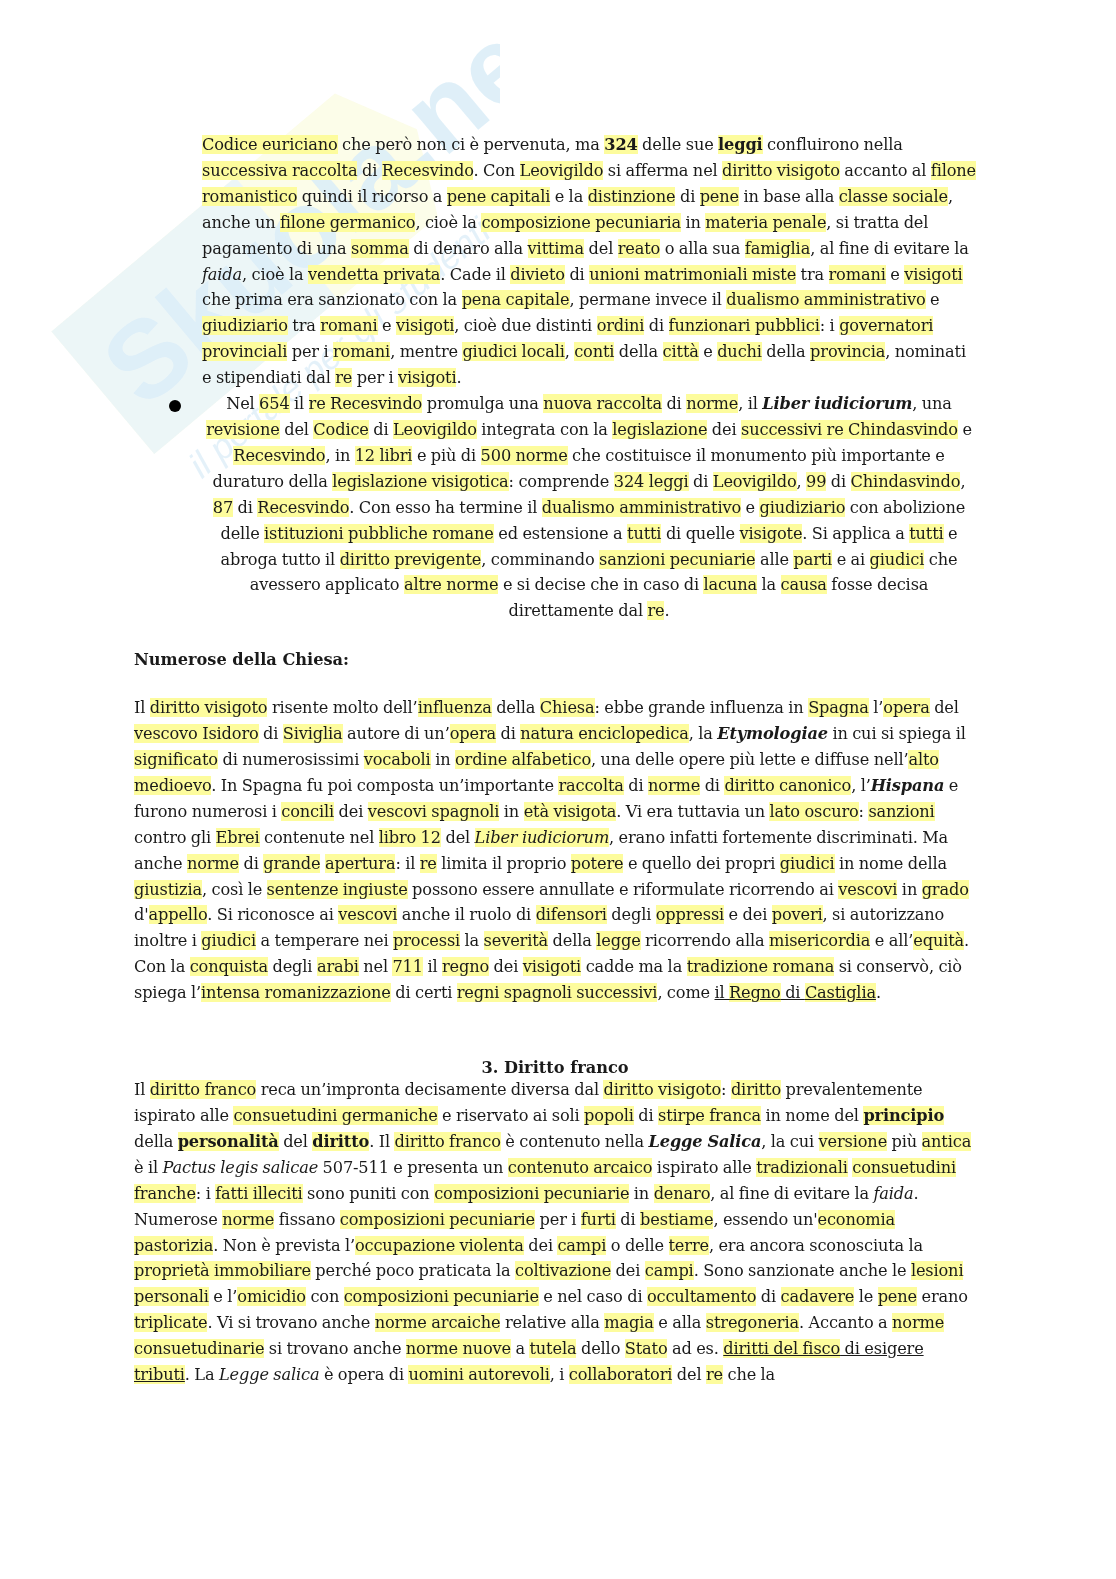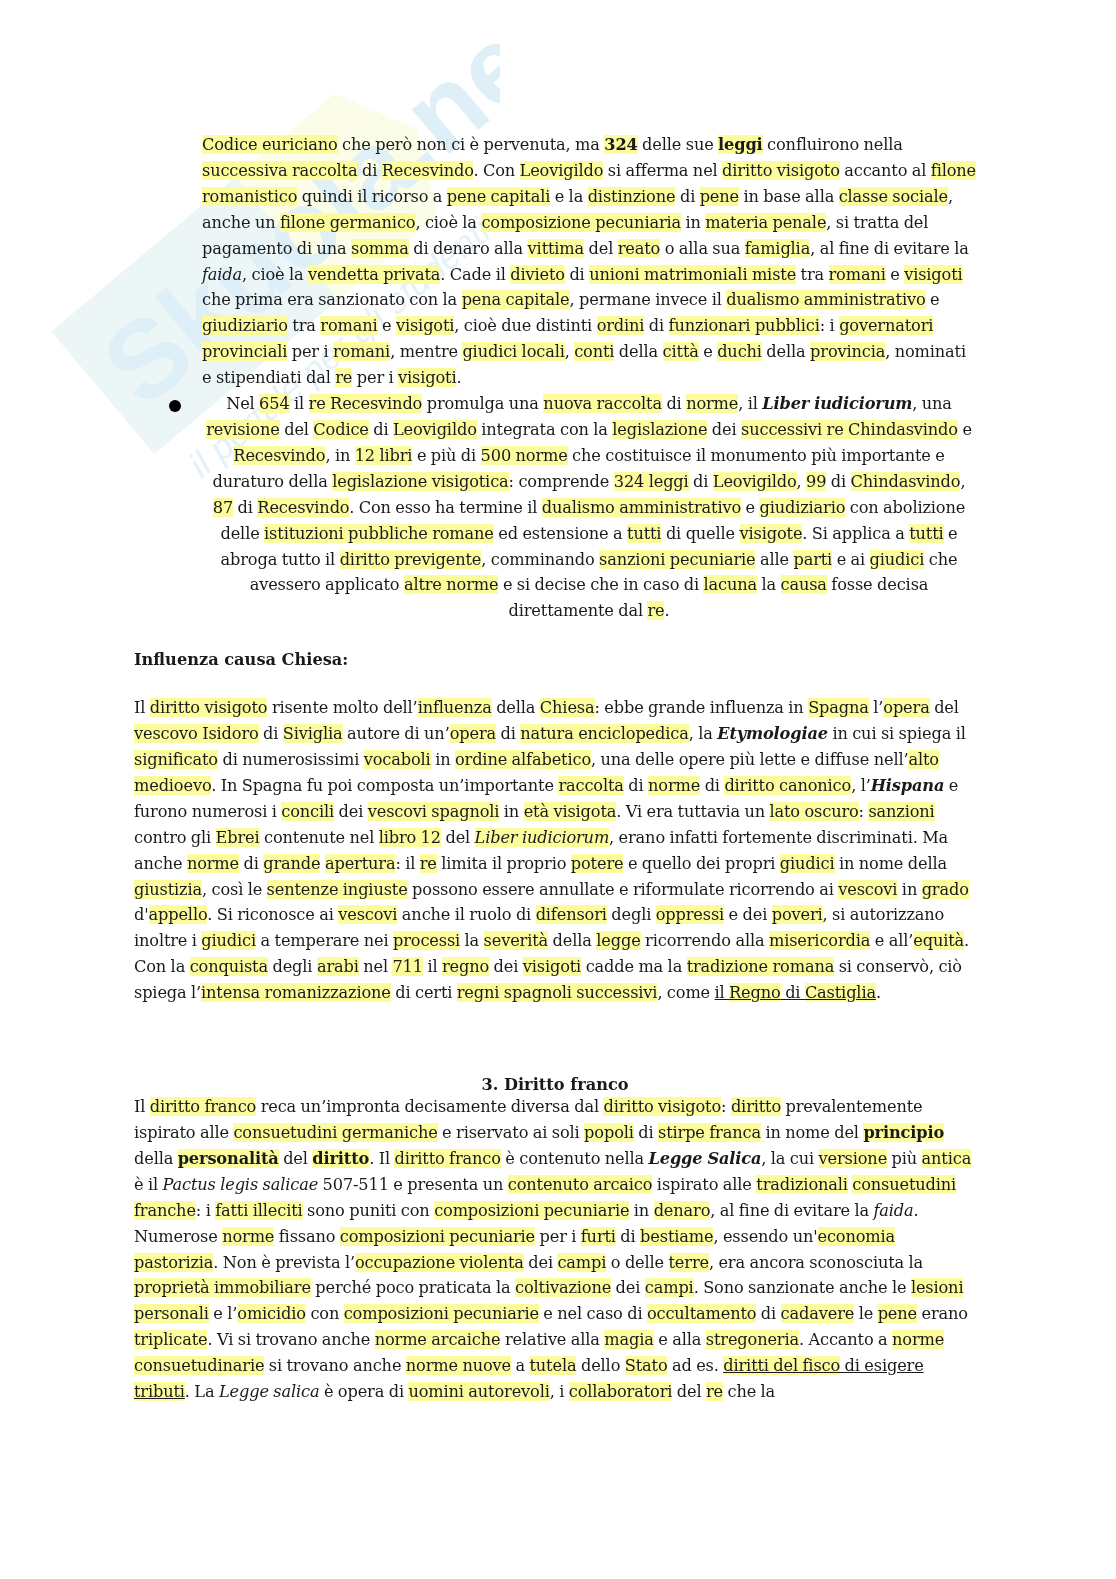--- a/index.html
+++ b/index.html
@@ -10,21 +10,21 @@
   .para { font-size: 16.2px; line-height: 25.9px; margin: 0; letter-spacing: -0.15px; word-spacing: -0.5px; }
   .bullet-block { position: relative; padding-left: 68px; margin-left: -68px; }
   .indent { padding-left: 68px; }
   .bullet-item { position: relative; text-align: center; }
   .bullet-dot { position: absolute; left: 35px; top: 9px; width: 12px; height: 12px; border-radius: 50%; background: #000; }
   .hl { background: #fdfc9d; }
   .b { font-weight: bold; }
   .i { font-style: italic; }
   .u { text-decoration: underline; }
   .heading { font-size: 16.2px; font-weight: bold; margin: 0; }
-  .center { text-align: center; margin-top: 17px; }
+  .center { text-align: center; }
   .gap-1 { height: 26px; }
   .gap-2 { height: 52px; }
 </style>
 </head>
 <body>
 
 <svg class="watermark" viewBox="0 0 480 520" xmlns="http://www.w3.org/2000/svg">
   <g transform="rotate(-40 240 260)">
     <polygon points="60,150 430,150 470,230 430,310 60,310" fill="#f7f8c4" opacity="0.7"></polygon>
     <polygon points="60,150 300,150 300,310 60,310" fill="#d6ebf7" opacity="0.8"></polygon>
@@ -36,20 +36,20 @@
 <div class="page">
   <div class="bullet-block">
     <p class="para indent"><span class="hl">Codice euriciano</span><span> che però non ci è pervenuta, ma </span><span class="hl b">324</span><span> delle sue </span><span class="hl b">leggi</span><span> confluirono nella </span><span class="hl">successiva raccolta</span><span> di </span><span class="hl">Recesvindo</span><span>. Con </span><span class="hl">Leovigildo</span><span> si afferma nel </span><span class="hl">diritto visigoto</span><span> accanto al </span><span class="hl">filone romanistico</span><span> quindi il ricorso a </span><span class="hl">pene capitali</span><span> e la </span><span class="hl">distinzione</span><span> di </span><span class="hl">pene</span><span> in base alla </span><span class="hl">classe sociale</span><span>, anche un </span><span class="hl">filone germanico</span><span>, cioè la </span><span class="hl">composizione pecuniaria</span><span> in </span><span class="hl">materia penale</span><span>, si tratta del pagamento di una </span><span class="hl">somma</span><span> di denaro alla </span><span class="hl">vittima</span><span> del </span><span class="hl">reato</span><span> o alla sua </span><span class="hl">famiglia</span><span>, al fine di evitare la </span><span class="i">faida</span><span>, cioè la </span><span class="hl">vendetta privata</span><span>. Cade il </span><span class="hl">divieto</span><span> di </span><span class="hl">unioni matrimoniali miste</span><span> tra </span><span class="hl">romani</span><span> e </span><span class="hl">visigoti</span><span> che prima era sanzionato con la </span><span class="hl">pena capitale</span><span>, permane invece il </span><span class="hl">dualismo amministrativo</span><span> e </span><span class="hl">giudiziario</span><span> tra </span><span class="hl">romani</span><span> e </span><span class="hl">visigoti</span><span>, cioè due distinti </span><span class="hl">ordini</span><span> di </span><span class="hl">funzionari pubblici</span><span>: i </span><span class="hl">governatori provinciali</span><span> per i </span><span class="hl">romani</span><span>, mentre </span><span class="hl">giudici locali</span><span>, </span><span class="hl">conti</span><span> della </span><span class="hl">città</span><span> e </span><span class="hl">duchi</span><span> della </span><span class="hl">provincia</span><span>, nominati e stipendiati dal </span><span class="hl">re</span><span> per i </span><span class="hl">visigoti</span><span>.</span></p>
     <div class="bullet-item">
       <span class="bullet-dot"></span>
       <p class="para indent"><span>Nel </span><span class="hl">654</span><span> il </span><span class="hl">re Recesvindo</span><span> promulga una </span><span class="hl">nuova raccolta</span><span> di </span><span class="hl">norme</span><span>, il </span><span class="b i">Liber iudiciorum</span><span>, una </span><span class="hl">revisione</span><span> del </span><span class="hl">Codice</span><span> di </span><span class="hl">Leovigildo</span><span> integrata con la </span><span class="hl">legislazione</span><span> dei </span><span class="hl">successivi re Chindasvindo</span><span> e </span><span class="hl">Recesvindo</span><span>, in </span><span class="hl">12 libri</span><span> e più di </span><span class="hl">500 norme</span><span> che costituisce il monumento più importante e duraturo della </span><span class="hl">legislazione visigotica</span><span>: comprende </span><span class="hl">324 leggi</span><span> di </span><span class="hl">Leovigildo</span><span>, </span><span class="hl">99</span><span> di </span><span class="hl">Chindasvindo</span><span>, </span><span class="hl">87</span><span> di </span><span class="hl">Recesvindo</span><span>. Con esso ha termine il </span><span class="hl">dualismo amministrativo</span><span> e </span><span class="hl">giudiziario</span><span> con abolizione delle </span><span class="hl">istituzioni pubbliche romane</span><span> ed estensione a </span><span class="hl">tutti</span><span> di quelle </span><span class="hl">visigote</span><span>. Si applica a </span><span class="hl">tutti</span><span> e abroga tutto il </span><span class="hl">diritto previgente</span><span>, comminando </span><span class="hl">sanzioni pecuniarie</span><span> alle </span><span class="hl">parti</span><span> e ai </span><span class="hl">giudici</span><span> che avessero applicato </span><span class="hl">altre norme</span><span> e si decise che in caso di </span><span class="hl">lacuna</span><span> la </span><span class="hl">causa</span><span> fosse decisa direttamente dal </span><span class="hl">re</span><span>.</span></p>
     </div>
   </div>
 
   <div class="gap-1"></div>
-  <p class="heading">Influenza causa Chiesa:</p>
+  <p class="heading">Numerose della Chiesa:</p>
   <div class="gap-1"></div>
   <p class="para"><span>Il </span><span class="hl">diritto visigoto</span><span> risente molto dell’</span><span class="hl">influenza</span><span> della </span><span class="hl">Chiesa</span><span>: ebbe grande influenza in </span><span class="hl">Spagna</span><span> l’</span><span class="hl">opera</span><span> del </span><span class="hl">vescovo Isidoro</span><span> di </span><span class="hl">Siviglia</span><span> autore di un’</span><span class="hl">opera</span><span> di </span><span class="hl">natura enciclopedica</span><span>, la </span><span class="b i">Etymologiae</span><span> in cui si spiega il </span><span class="hl">significato</span><span> di numerosissimi </span><span class="hl">vocaboli</span><span> in </span><span class="hl">ordine alfabetico</span><span>, una delle opere più lette e diffuse nell’</span><span class="hl">alto medioevo</span><span>. In Spagna fu poi composta un’importante </span><span class="hl">raccolta</span><span> di </span><span class="hl">norme</span><span> di </span><span class="hl">diritto canonico</span><span>, l’</span><span class="b i">Hispana</span><span> e furono numerosi i </span><span class="hl">concili</span><span> dei </span><span class="hl">vescovi spagnoli</span><span> in </span><span class="hl">età visigota</span><span>. Vi era tuttavia un </span><span class="hl">lato oscuro</span><span>: </span><span class="hl">sanzioni</span><span> contro gli </span><span class="hl">Ebrei</span><span> contenute nel </span><span class="hl">libro 12</span><span> del </span><span class="hl i">Liber iudiciorum</span><span>, erano infatti fortemente discriminati. Ma anche </span><span class="hl">norme</span><span> di </span><span class="hl">grande</span><span> </span><span class="hl">apertura</span><span>: il </span><span class="hl">re</span><span> limita il proprio </span><span class="hl">potere</span><span> e quello dei propri </span><span class="hl">giudici</span><span> in nome della </span><span class="hl">giustizia</span><span>, così le </span><span class="hl">sentenze ingiuste</span><span> possono essere annullate e riformulate ricorrendo ai </span><span class="hl">vescovi</span><span> in </span><span class="hl">grado</span><span> d'</span><span class="hl">appello</span><span>. Si riconosce ai </span><span class="hl">vescovi</span><span> anche il ruolo di </span><span class="hl">difensori</span><span> degli </span><span class="hl">oppressi</span><span> e dei </span><span class="hl">poveri</span><span>, si autorizzano inoltre i </span><span class="hl">giudici</span><span> a temperare nei </span><span class="hl">processi</span><span> la </span><span class="hl">severità</span><span> della </span><span class="hl">legge</span><span> ricorrendo alla </span><span class="hl">misericordia</span><span> e all’</span><span class="hl">equità</span><span>. Con la </span><span class="hl">conquista</span><span> degli </span><span class="hl">arabi</span><span> nel </span><span class="hl">711</span><span> il </span><span class="hl">regno</span><span> dei </span><span class="hl">visigoti</span><span> cadde ma la </span><span class="hl">tradizione romana</span><span> si conservò, ciò spiega l’</span><span class="hl">intensa romanizzazione</span><span> di certi </span><span class="hl">regni spagnoli successivi</span><span>, come </span><span class="u">il </span><span class="hl u">Regno</span><span class="u"> di </span><span class="hl u">Castiglia</span><span>.</span></p>
 
   <div class="gap-2"></div>
   <p class="heading center">3. Diritto franco</p>
   <p class="para"><span>Il </span><span class="hl">diritto franco</span><span> reca un’impronta decisamente diversa dal </span><span class="hl">diritto visigoto</span><span>: </span><span class="hl">diritto</span><span> prevalentemente ispirato alle </span><span class="hl">consuetudini germaniche</span><span> e riservato ai soli </span><span class="hl">popoli</span><span> di </span><span class="hl">stirpe franca</span><span> in nome del </span><span class="hl b">principio</span><span> della </span><span class="hl b">personalità</span><span> del </span><span class="hl b">diritto</span><span>. Il </span><span class="hl">diritto franco</span><span> è contenuto nella </span><span class="b i">Legge Salica</span><span>, la cui </span><span class="hl">versione</span><span> più </span><span class="hl">antica</span><span> è il </span><span class="i">Pactus legis salicae</span><span> 507-511 e presenta un </span><span class="hl">contenuto arcaico</span><span> ispirato alle </span><span class="hl">tradizionali</span><span> </span><span class="hl">consuetudini franche</span><span>: i </span><span class="hl">fatti illeciti</span><span> sono puniti con </span><span class="hl">composizioni pecuniarie</span><span> in </span><span class="hl">denaro</span><span>, al fine di evitare la </span><span class="i">faida</span><span>. Numerose </span><span class="hl">norme</span><span> fissano </span><span class="hl">composizioni pecuniarie</span><span> per i </span><span class="hl">furti</span><span> di </span><span class="hl">bestiame</span><span>, essendo un'</span><span class="hl">economia pastorizia</span><span>. Non è prevista l’</span><span class="hl">occupazione violenta</span><span> dei </span><span class="hl">campi</span><span> o delle </span><span class="hl">terre</span><span>, era ancora sconosciuta la </span><span class="hl">proprietà immobiliare</span><span> perché poco praticata la </span><span class="hl">coltivazione</span><span> dei </span><span class="hl">campi</span><span>. Sono sanzionate anche le </span><span class="hl">lesioni personali</span><span> e l’</span><span class="hl">omicidio</span><span> con </span><span class="hl">composizioni pecuniarie</span><span> e nel caso di </span><span class="hl">occultamento</span><span> di </span><span class="hl">cadavere</span><span> le </span><span class="hl">pene</span><span> erano </span><span class="hl">triplicate</span><span>. Vi si trovano anche </span><span class="hl">norme arcaiche</span><span> relative alla </span><span class="hl">magia</span><span> e alla </span><span class="hl">stregoneria</span><span>. Accanto a </span><span class="hl">norme consuetudinarie</span><span> si trovano anche </span><span class="hl">norme nuove</span><span> a </span><span class="hl">tutela</span><span> dello </span><span class="hl">Stato</span><span> ad es. </span><span class="hl u">diritti del fisco</span><span class="u"> di esigere </span><span class="hl u">tributi</span><span>. La </span><span class="i">Legge salica</span><span> è opera di </span><span class="hl">uomini autorevoli</span><span>, i </span><span class="hl">collaboratori</span><span> del </span><span class="hl">re</span><span> che la</span></p>
 </div>
 
 </body></html>

